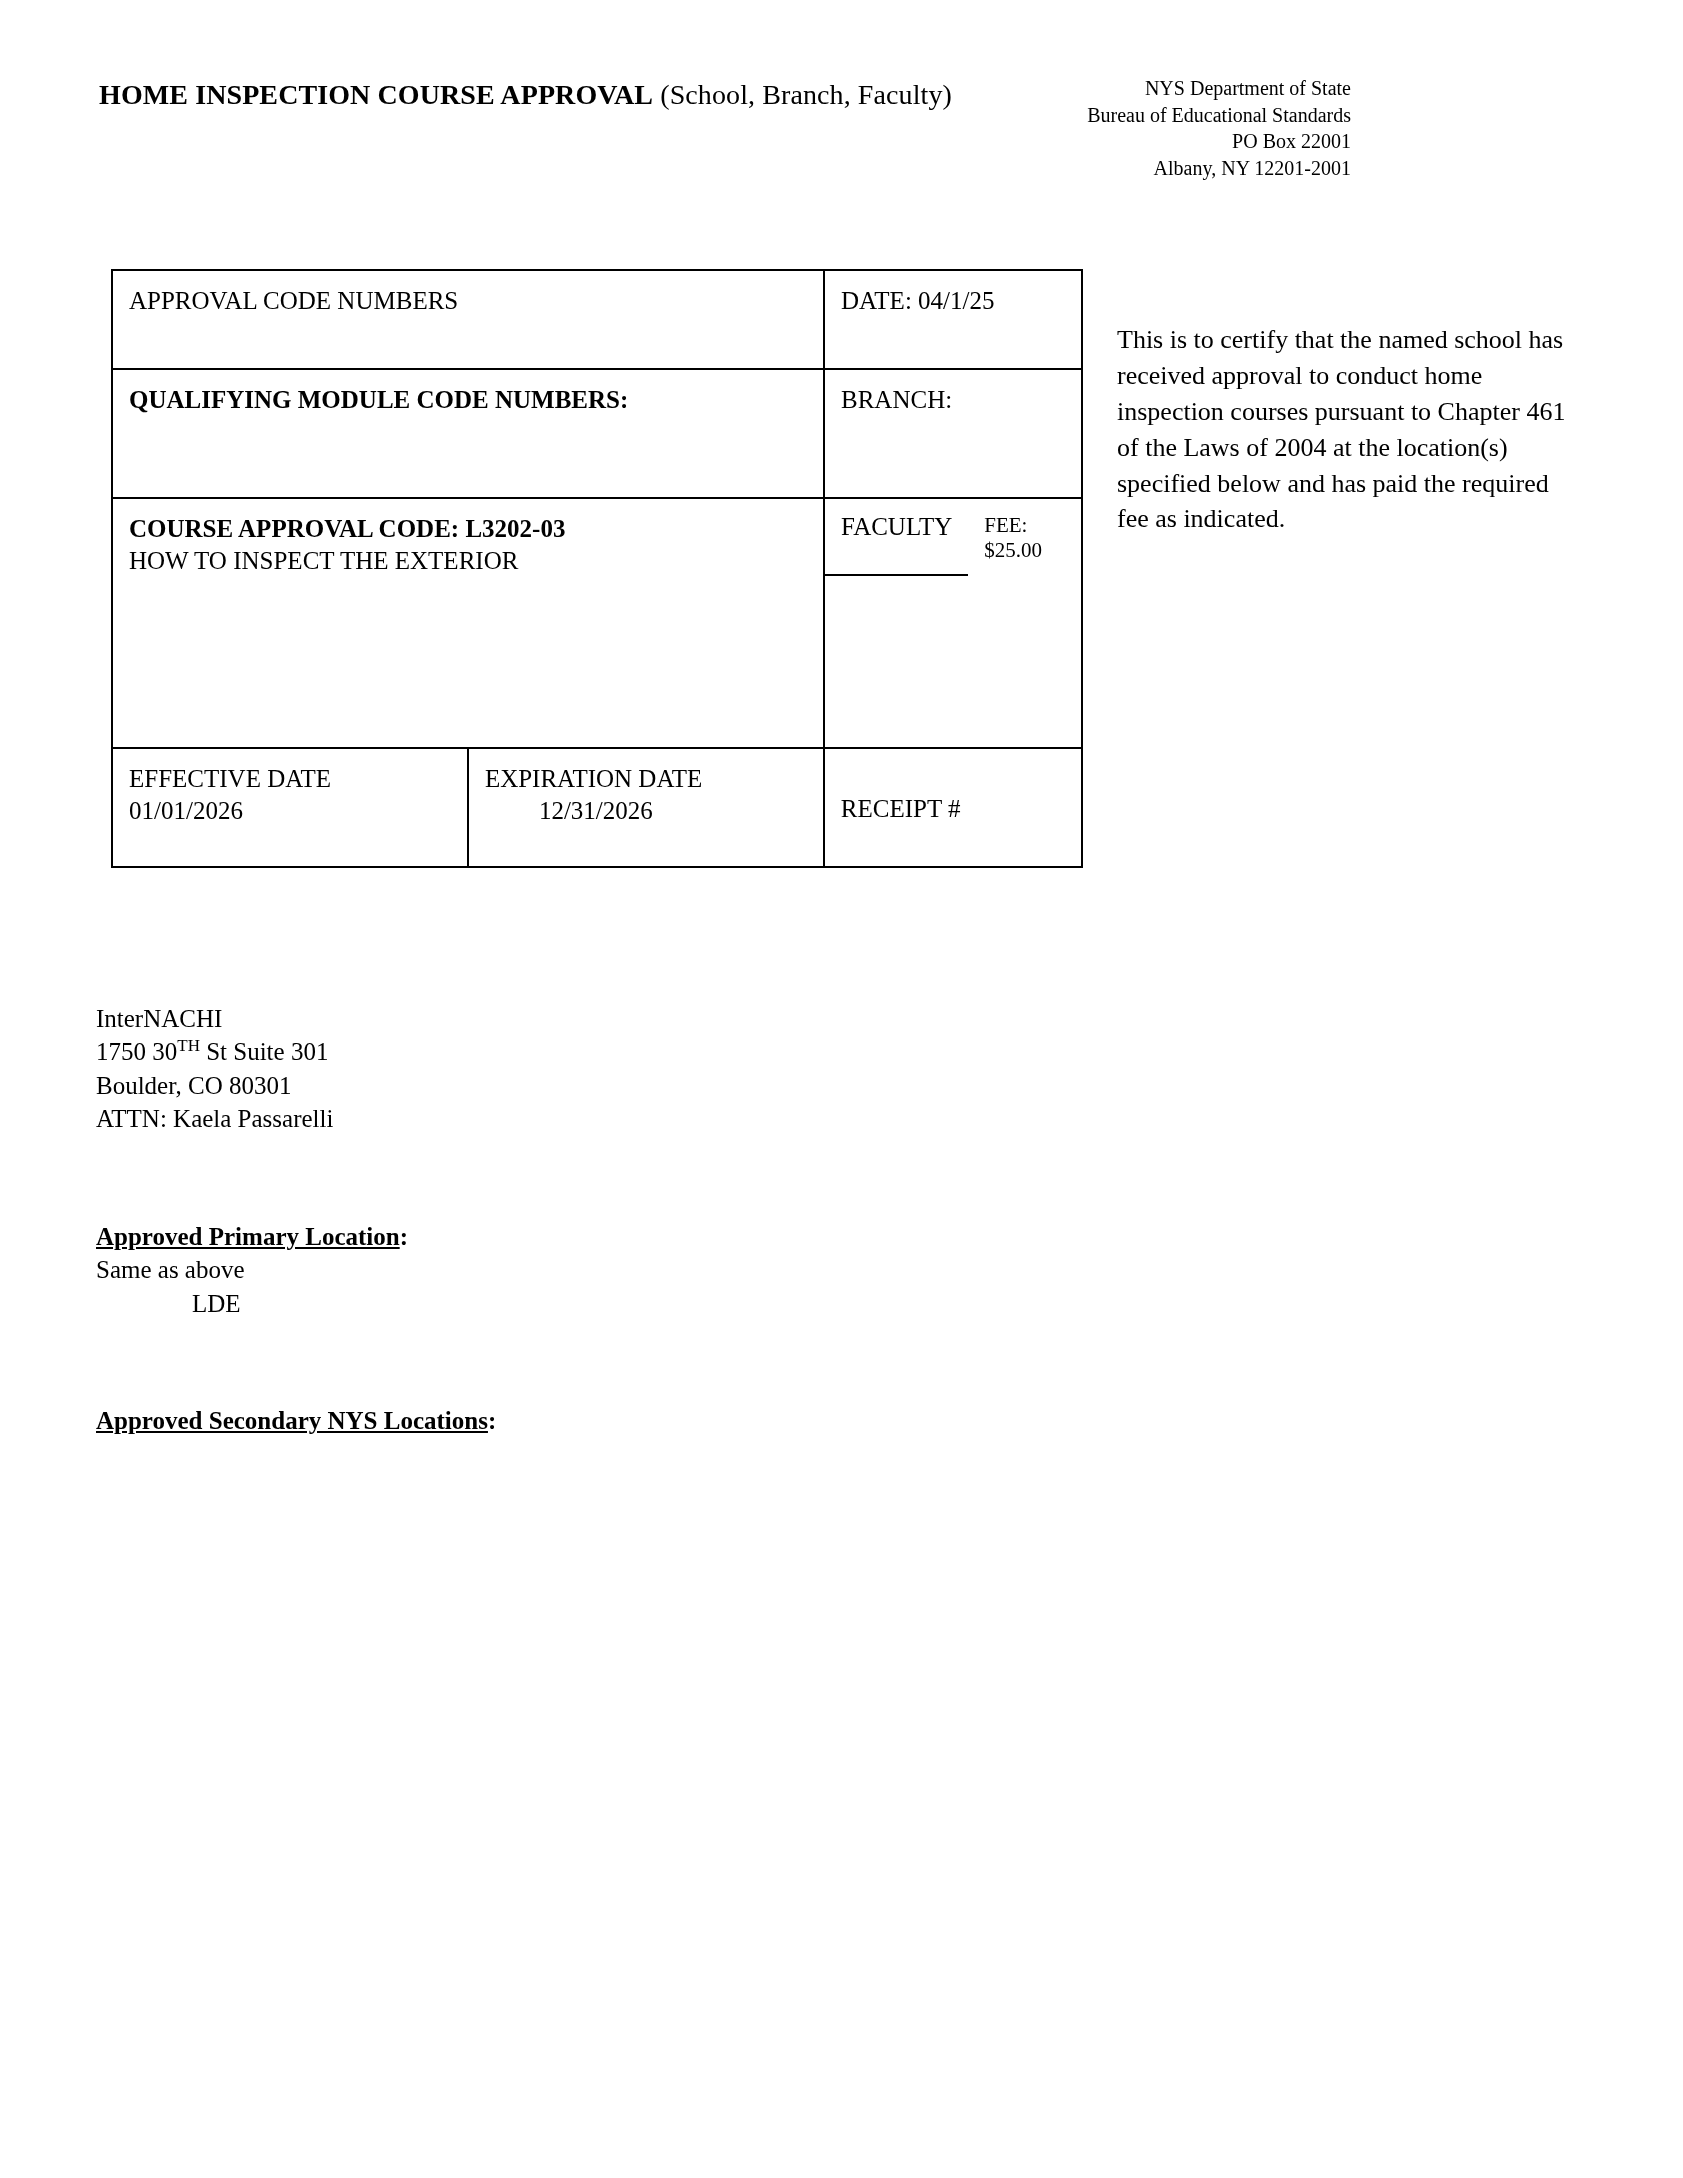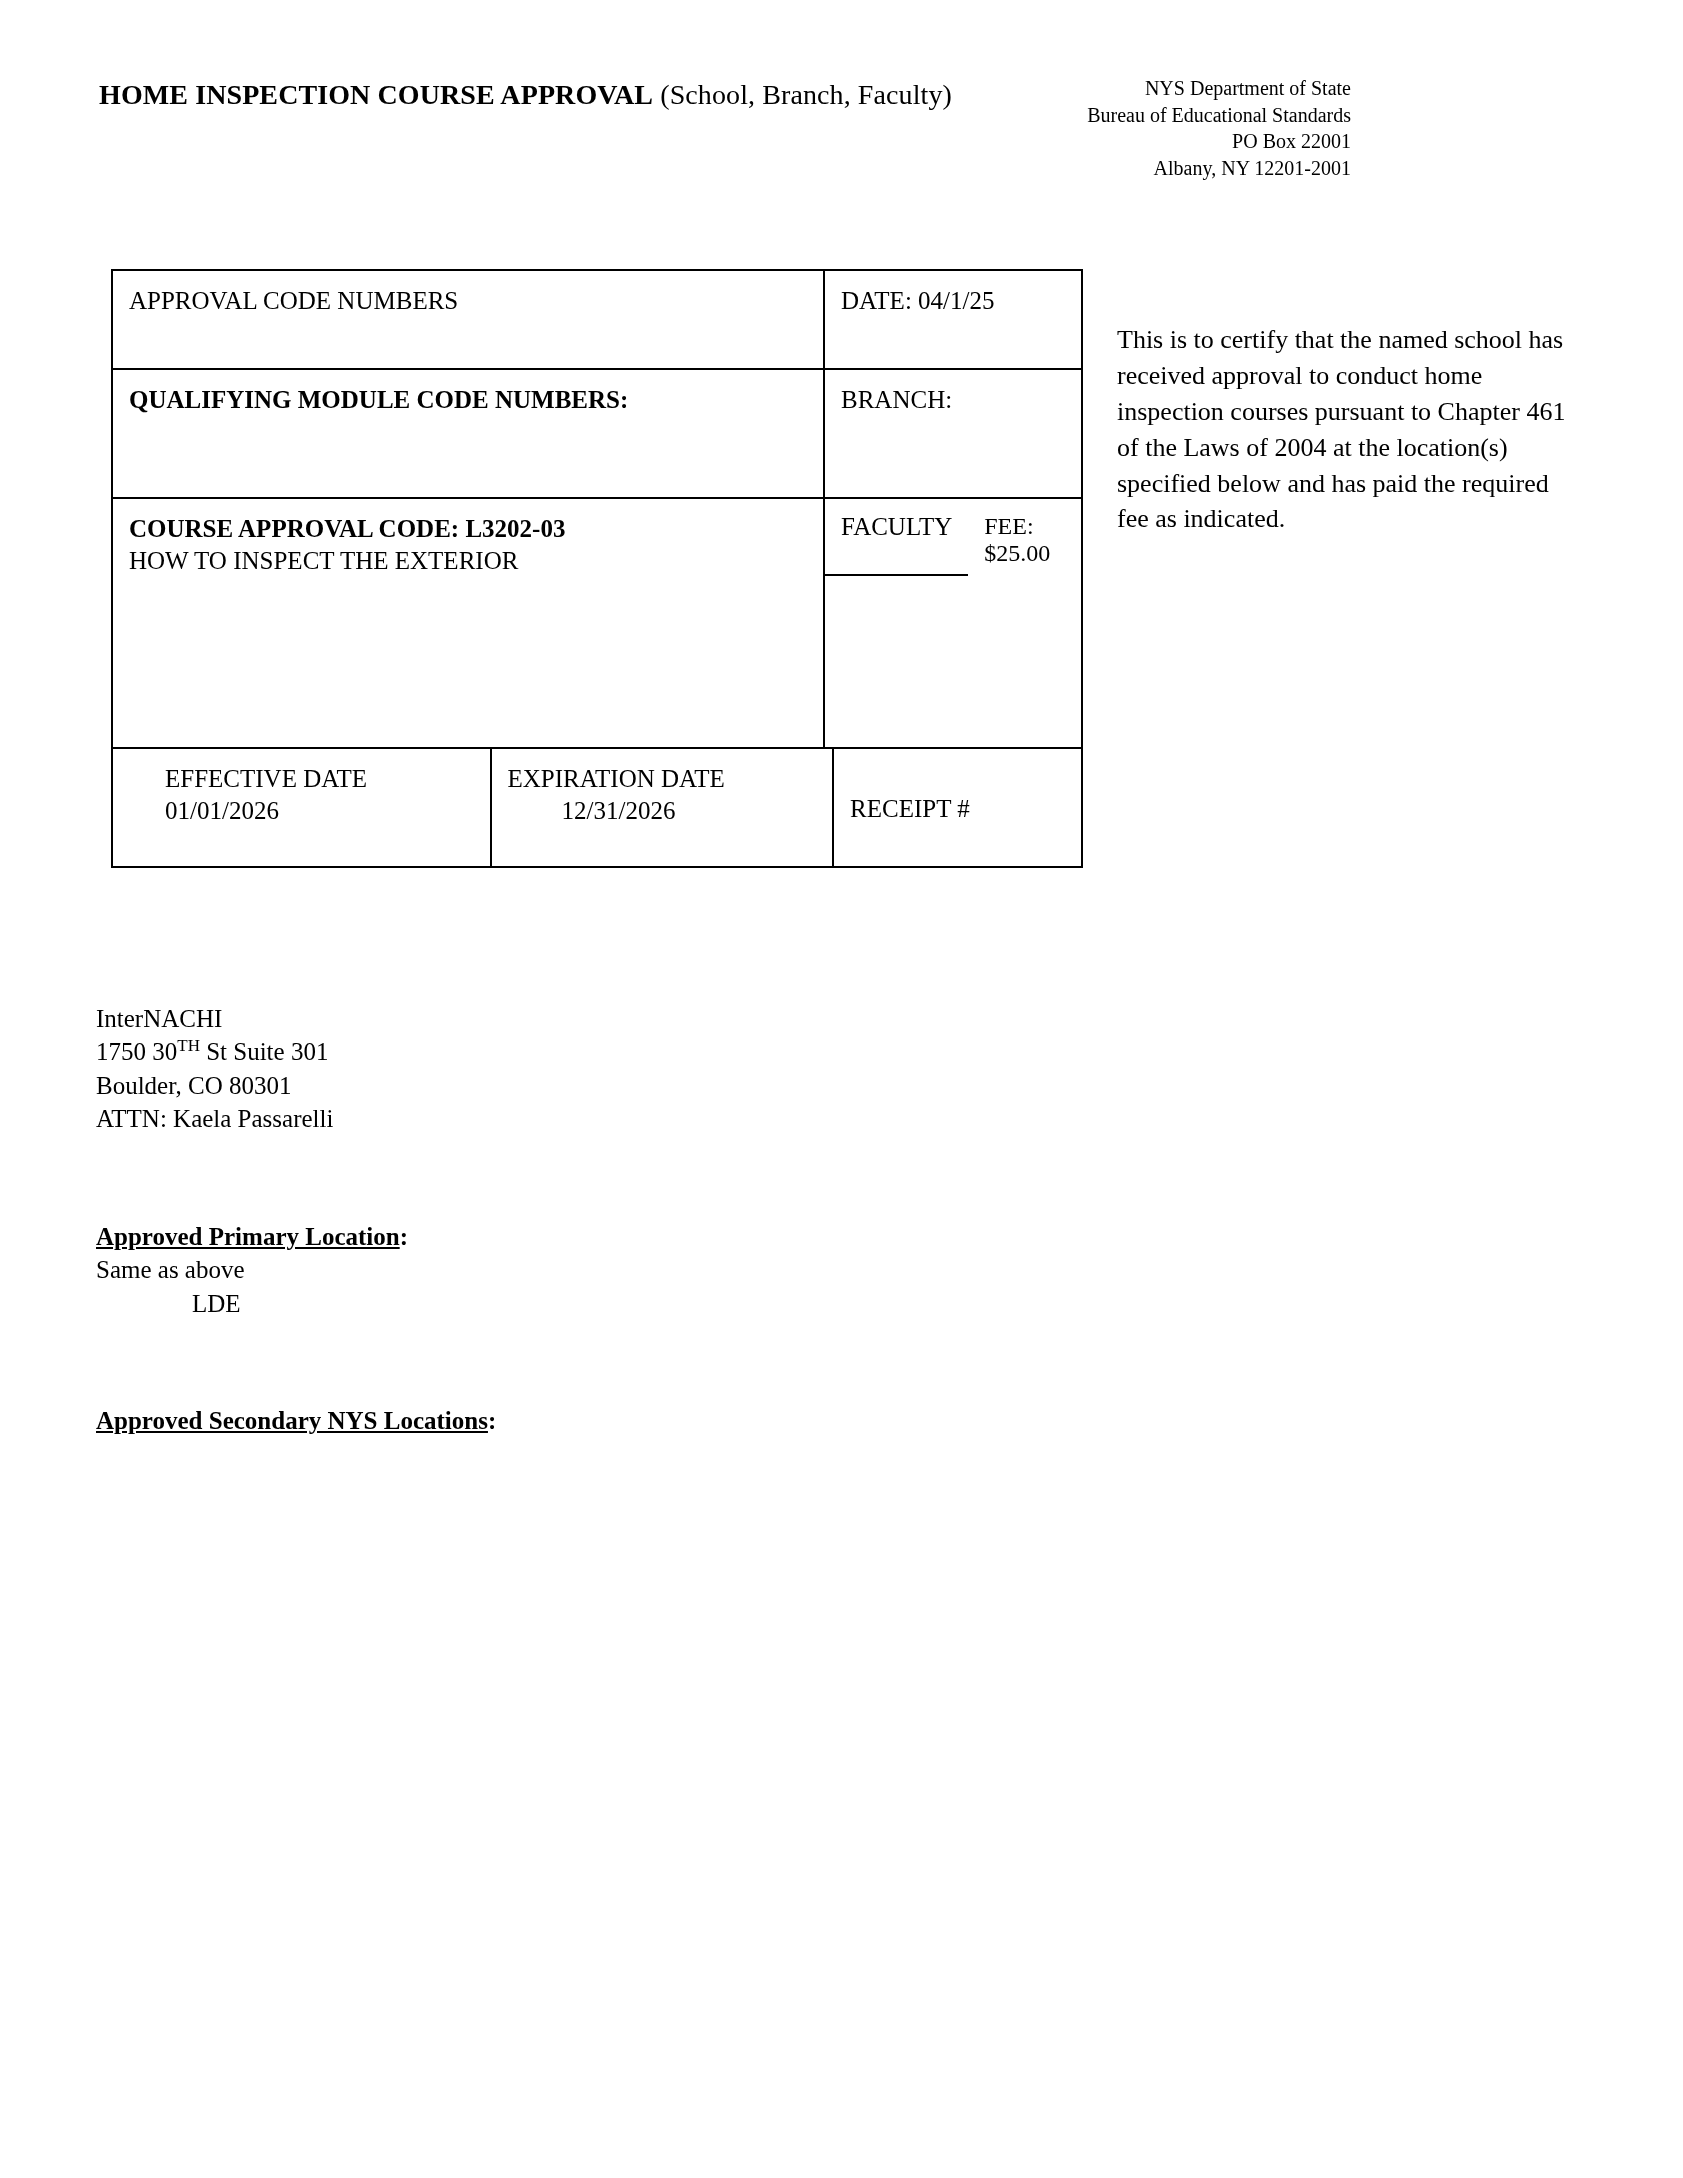--- a/index.html
+++ b/index.html
@@ -62,21 +62,20 @@
     width: 972px;
     border: 2.5px solid #000;
     box-sizing: border-box;
   }
   .tbl-row {
     display: flex;
     border-bottom: 2.5px solid #000;
   }
   .tbl-row:last-child {
     border-bottom: none;
-    padding-left: 36px;
   }
   .cell {
     box-sizing: border-box;
     padding: 14px 16px 10px 16px;
     font-size: 25px;
     line-height: 1.28;
   }
   .cell-left {
     width: 715px;
     border-right: 2.5px solid #000;
@@ -101,21 +100,21 @@
   .split-top {
     box-sizing: border-box;
     padding: 14px 16px 10px 16px;
     border-bottom: 2.5px solid #000;
     font-size: 25px;
     height: 77px;
   }
   .split-bottom {
     box-sizing: border-box;
     padding: 14px 16px 10px 16px;
-    font-size: 24px;
+    font-size: 21px;
     flex: 1;
   }
 
   
   .cell-eff {
     width: 357px;
     border-right: 2.5px solid #000;
   }
   .cell-exp {
     width: 357px;

